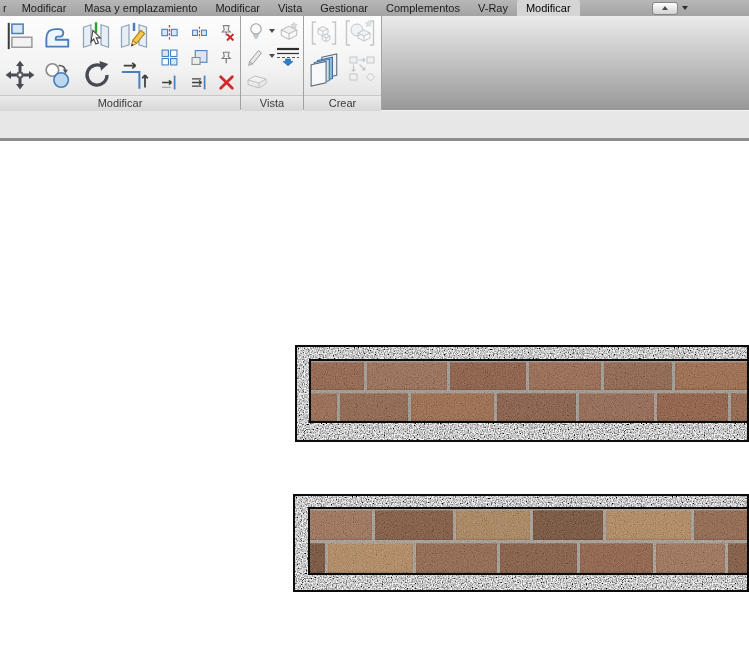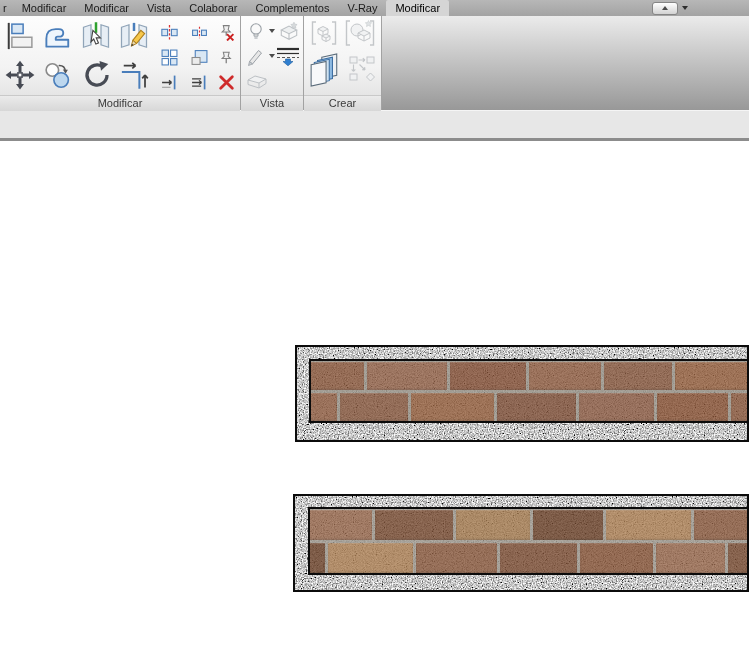--- a/index.html
+++ b/index.html
@@ -38,23 +38,24 @@
 </style>
 </head>
 <body>
 
 <div class="app">
 
   <div class="tabbar">
     <div class="tabs">
         <div class="tab">r</div>
         <div class="tab">Modificar</div>
+        <div class="tab">Masa y emplazamiento</div>
         <div class="tab">Modificar</div>
         <div class="tab">Vista</div>
-        <div class="tab">Colaborar</div>
+        <div class="tab">Gestionar</div>
         <div class="tab">Complementos</div>
         <div class="tab">V-Ray</div>
         <div class="tab active">Modificar</div>
       </div>
     <div class="minbtn">
       <span class="tri-up"></span>
     </div>
     <span class="minbtn-caret"></span>
   </div>
 

